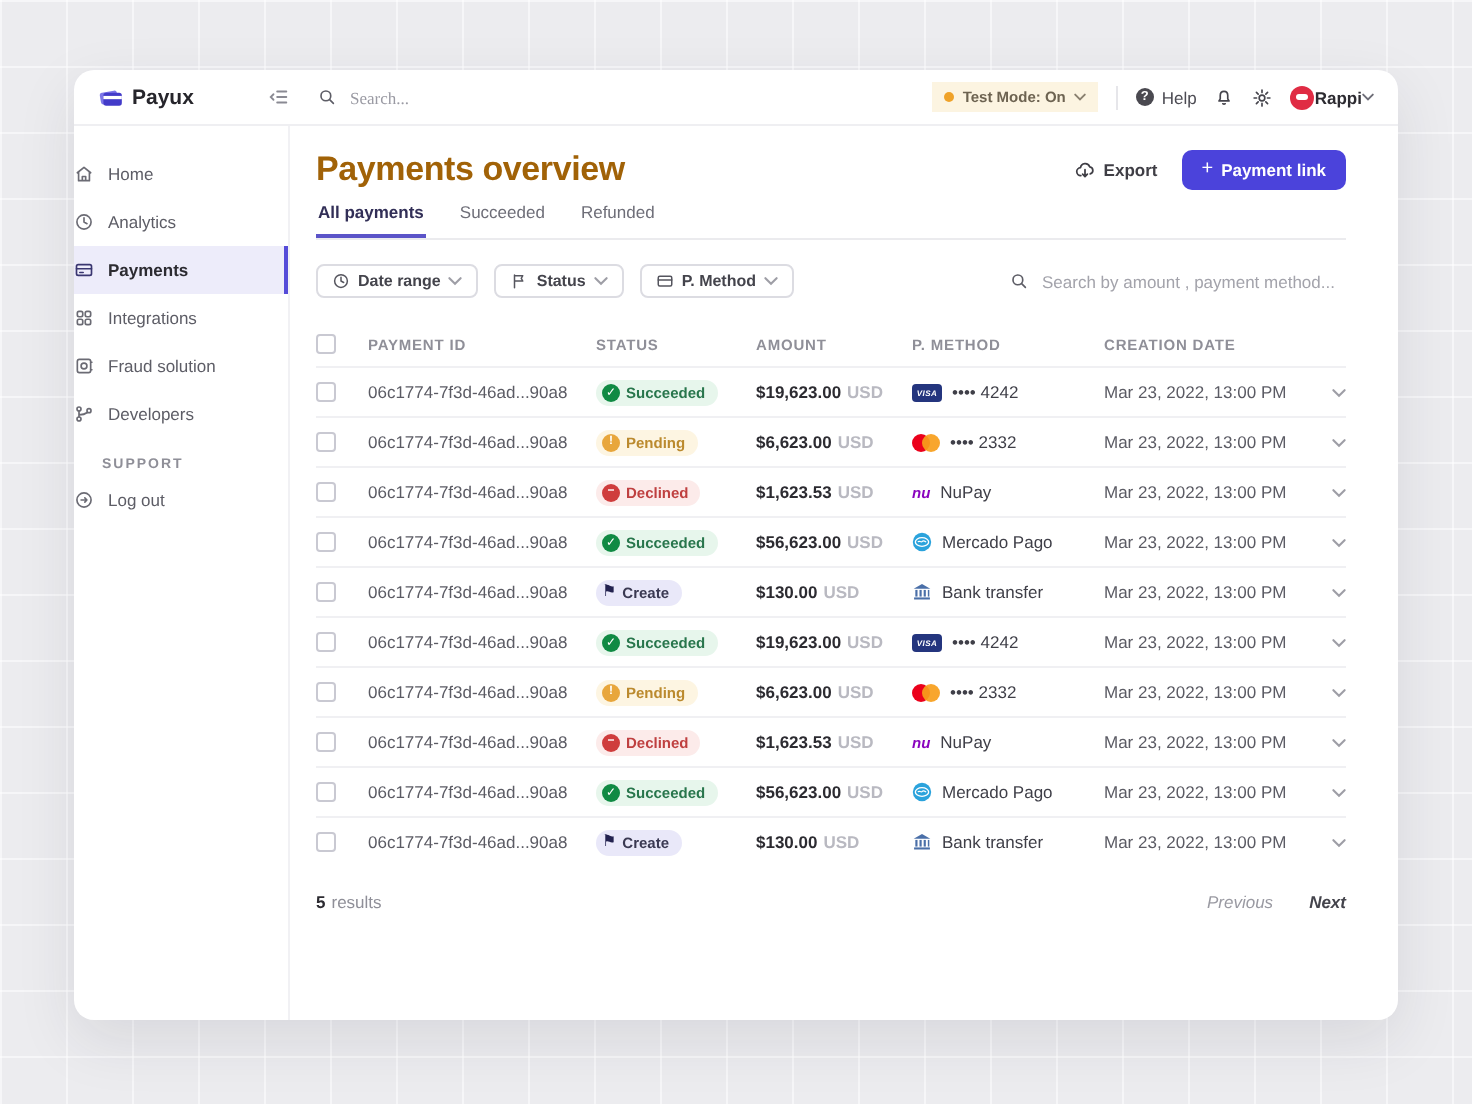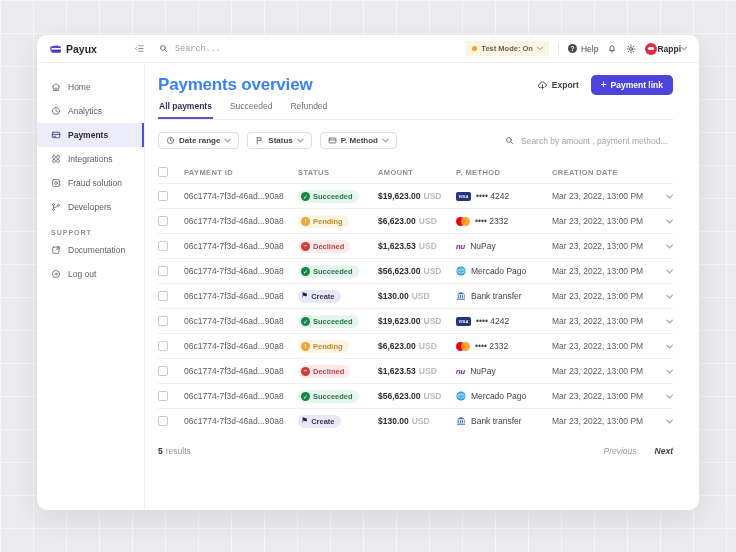--- a/index.html
+++ b/index.html
@@ -14,47 +14,47 @@
   
   .topbar{height:28px;flex:0 0 28px;display:flex;align-items:center;
     border-bottom:1px solid #efeff2;padding:0 12px 0 12px;box-sizing:border-box;}
   .logo-zone{width:96px;flex:0 0 96px;display:flex;align-items:center;justify-content:space-between;}
   .logo{display:flex;align-items:center;gap:4px;font-size:10.5px;font-weight:700;color:#26252b;cursor:pointer;}
   .icn{display:inline-flex;align-items:center;justify-content:center;color:#5d5d66;}
   .icn svg{display:block;}
   .collapse{color:#8a8a93;}
   .topsearch{display:flex;align-items:center;gap:5px;margin-left:14px;color:#9a9aa3;}
   .topsearch input{border:none;outline:none;background:transparent;font-size:8.5px;color:#4a4a52;width:120px;
-    font-family:Liberation Mono, monospace;}
+    font-family:Liberation Serif, serif;}
   .topsearch input::placeholder{color:#9a9aa3;}
   .top-right{margin-left:auto;display:flex;align-items:center;gap:9px;}
   .testmode{display:flex;align-items:center;gap:4px;background:#fcf4e1;border-radius:0;
     padding:3px 6px;font-size:7.5px;color:#6d6351;font-weight:600;cursor:pointer;}
   .tm-dot{width:5px;height:5px;border-radius:50%;background:#efa229;}
   .vdiv{width:1px;height:12px;background:#e6e6ea;}
   .help{display:flex;align-items:center;gap:4px;font-size:8.5px;color:#4c4b53;cursor:pointer;}
   .help-circ{width:9px;height:9px;border-radius:50%;background:#4a4950;color:#fff;font-size:6.5px;
     display:inline-flex;align-items:center;justify-content:center;font-weight:700;}
   .user{display:flex;align-items:center;gap:0;font-size:8.5px;color:#2c2b31;font-weight:600;cursor:pointer;}
   .avatar{width:12px;height:12px;border-radius:50%;background:#e02c44;display:inline-flex;
     align-items:center;justify-content:center;}
   .stache{width:6px;height:2.5px;background:#fff;border-radius:2px;display:block;}
   
   .bodyrow{flex:1;display:flex;min-height:0;}
   .sidebar{width:108px;flex:0 0 108px;border-right:1px solid #f1f1f4;padding-top:12px;box-sizing:border-box;}
-  .side-item{height:24px;display:flex;align-items:center;gap:7px;padding-left:14px;
+  .side-item{height:24px;display:flex;align-items:center;gap:7px;
     font-size:8.5px;color:#5d5d66;cursor:pointer;}
   .side-item .icn{color:#6b6b74;}
   .side-item.active{background:#edecfa;color:#2c2b31;font-weight:700;border-right:2px solid #554bd8;}
   .side-item.active .icn{color:#3a3670;}
   .support-label{margin:10px 0 2px 14px;font-size:7px;letter-spacing:1px;color:#8f8f98;font-weight:700;}
   
   .main{flex:1;padding:12px 26px 0 13px;box-sizing:border-box;min-width:0;}
   .title-row{display:flex;align-items:center;}
-  .title-row h1{margin:0;font-size:17px;font-weight:700;color:#3b82f6;letter-spacing:-.2px;}
+  .title-row h1{margin:0;font-size:17px;font-weight:700;color:#a16207;letter-spacing:-.2px;}
   .title-actions{margin-left:auto;display:flex;align-items:center;gap:12px;}
   .export{display:flex;align-items:center;gap:4px;font-size:8.5px;color:#3f3e45;font-weight:600;cursor:pointer;}
   .plink{display:flex;align-items:center;gap:4px;background:#4b43db;border:none;color:#fff;
     font-size:8.5px;font-weight:600;border-radius:5px;padding:5px 10px;cursor:pointer;
     font-family:"Liberation Sans","DejaVu Sans",sans-serif;}
   .plus{font-size:10px;line-height:6px;font-weight:400;}
   .tabs{display:flex;gap:16px;margin-top:6px;border-bottom:1px solid #ebebee;}
   .tab{font-size:8.5px;color:#6e6e78;padding:0 1px 6px;cursor:pointer;border-bottom:2px solid transparent;}
   .tab.active{color:#322f57;font-weight:700;border-bottom-color:#5b54c8;}
   .filters-row{margin-top:12px;display:flex;align-items:center;}
@@ -237,29 +237,20 @@
                 </svg>
               </span>
        <span>Developers</span>
      </div>
           </nav>
         <div class="support-label">SUPPORT</div>
         <nav>
             <div class="side-item">
        <span class="icn">
                 <svg width="10" height="10" viewBox="0 0 24 24" stroke="currentColor" fill="none" stroke-width="2" stroke-linecap="round" stroke-linejoin="round">
-                  <rect x="4" y="5" width="15" height="15" rx="2"></rect>
-                  <path d="M12 12l7-7M14.5 4.5H20V10"></path>
-                </svg>
-              </span>
-       <span>Documentation</span>
-     </div>
-            <div class="side-item">
-       <span class="icn">
-                <svg width="10" height="10" viewBox="0 0 24 24" stroke="currentColor" fill="none" stroke-width="2" stroke-linecap="round" stroke-linejoin="round">
                   <circle cx="12" cy="12" r="8.5"></circle>
                   <path d="M8.5 12h7M13 9.5l2.5 2.5-2.5 2.5"></path>
                 </svg>
               </span>
        <span>Log out</span>
      </div>
           </nav>
       </aside>
 
       <main class="main">

